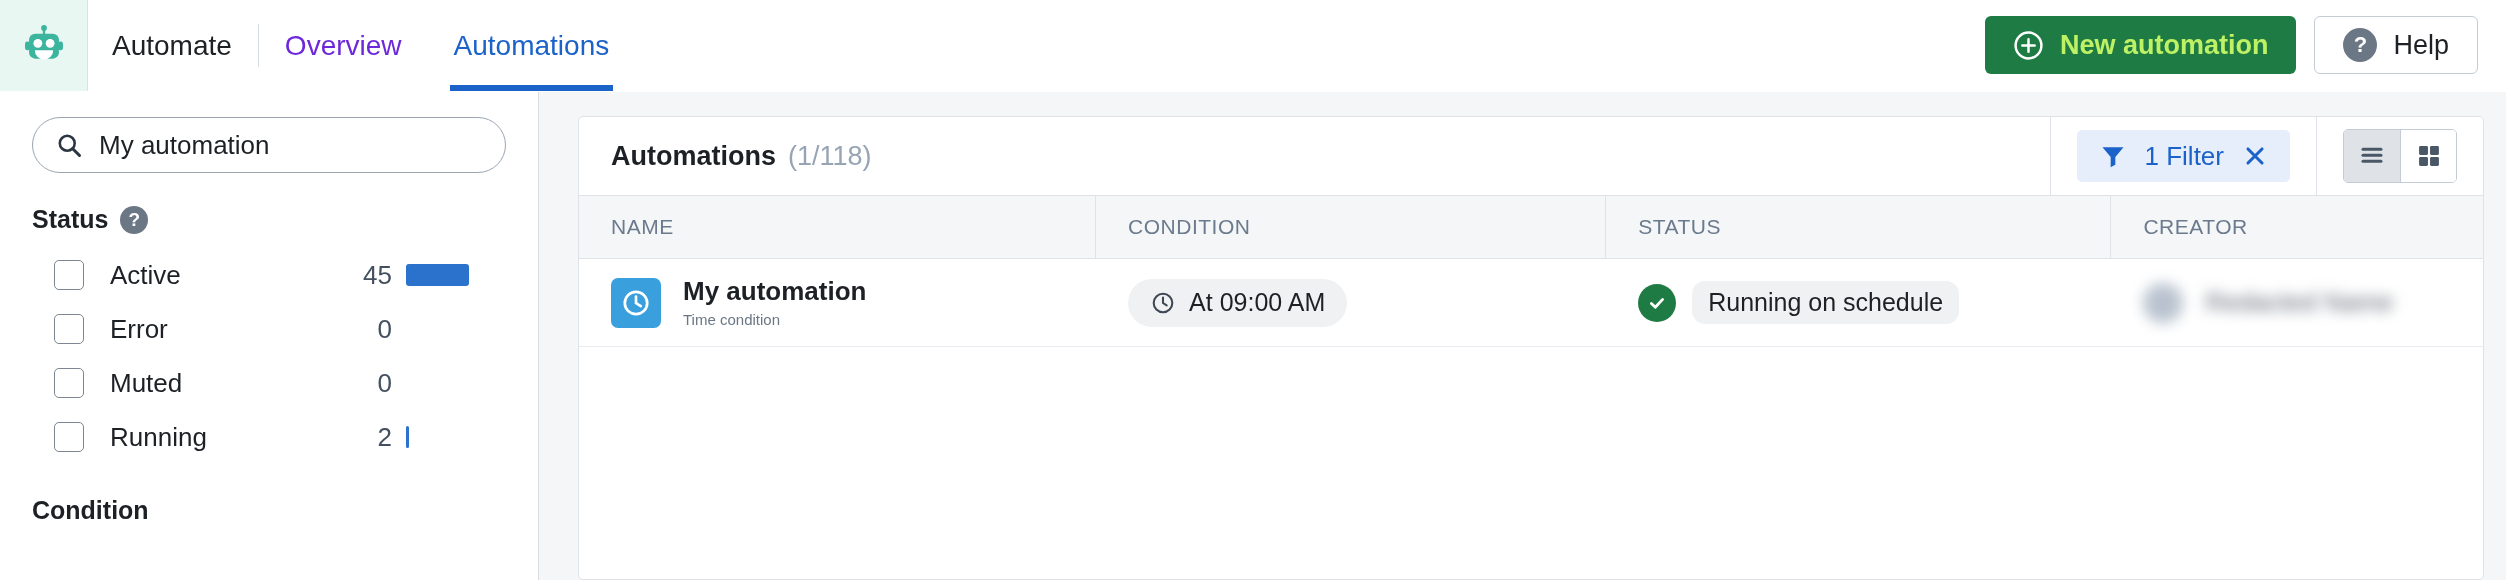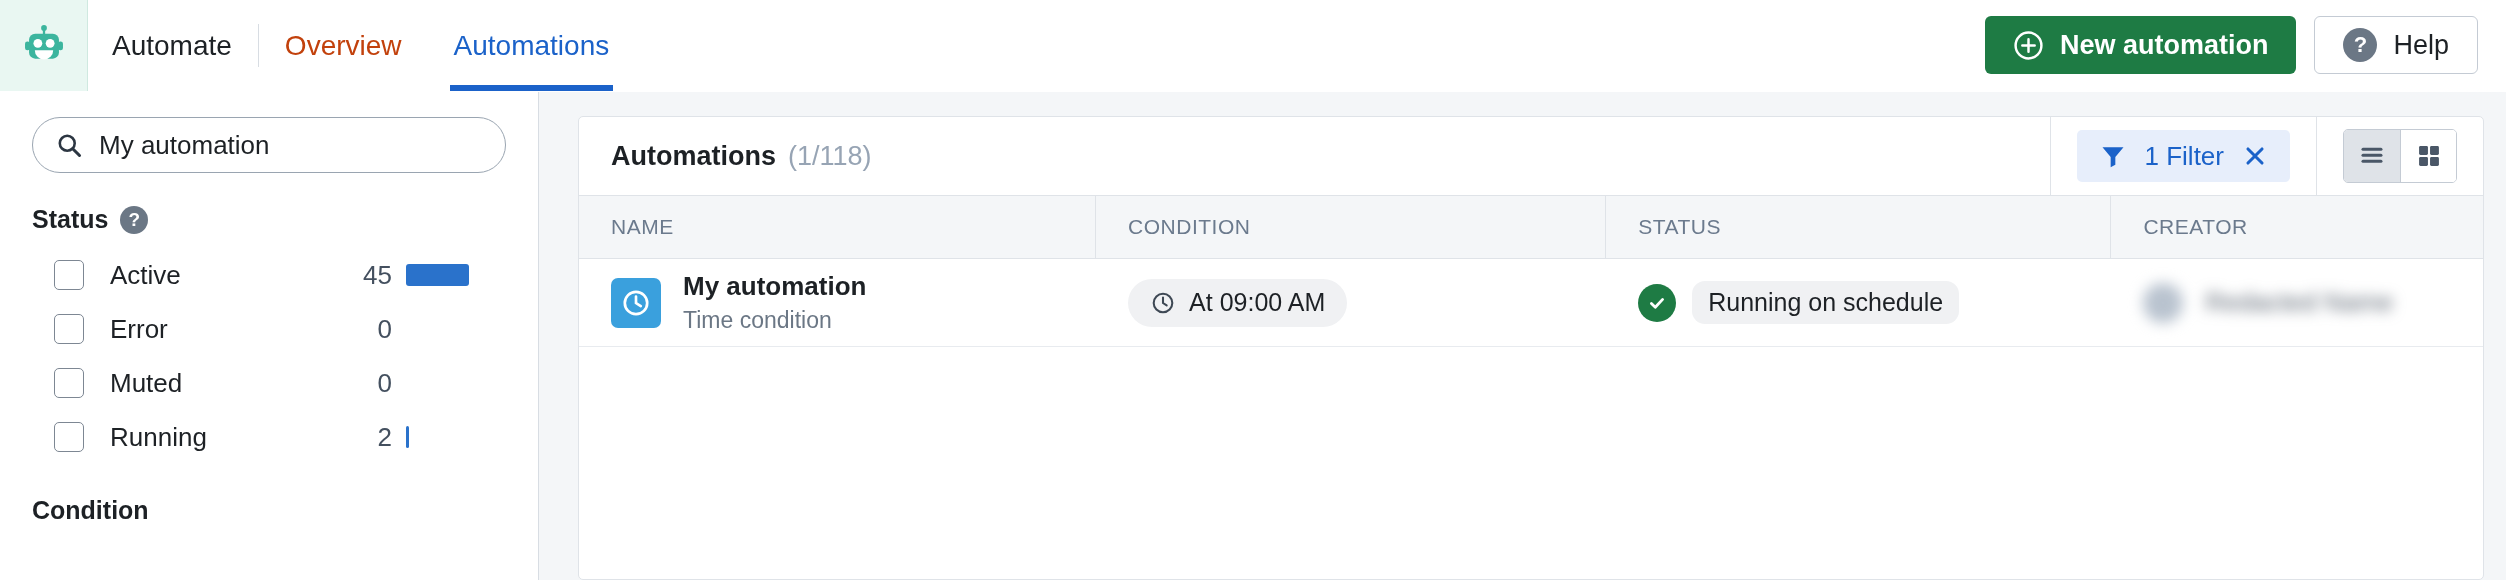--- a/index.html
+++ b/index.html
@@ -50,21 +50,21 @@
     background: #d8dde3;
     margin: 24px 0;
   }
   .tab {
     display: flex;
     align-items: center;
     position: relative;
     height: 91px;
     padding: 0 26px;
     font-size: 28px;
-    color: #c2410c;
+    color: #6d28d9;
     cursor: pointer;
   }
   .tab.active { color: #1b62c9; }
   .tab.active::after {
     content: "";
     position: absolute;
     left: 22px; right: 22px;
     bottom: 0;
     height: 6px;
     background: #1b62c9;
@@ -77,21 +77,21 @@
     align-items: center;
     gap: 18px;
   }
   .btn-new {
     display: flex;
     align-items: center;
     gap: 16px;
     height: 58px;
     padding: 0 28px;
     background: #1e7b44;
-    color: #ffffff;
+    color: #bef264;
     border-radius: 6px;
     font-size: 27px;
     font-weight: bold;
     cursor: pointer;
   }
   .btn-help {
     display: flex;
     align-items: center;
     gap: 16px;
     height: 58px;
@@ -324,21 +324,21 @@
     justify-content: center;
     flex: none;
   }
   .name-wrap { margin-left: 22px; line-height: 1.25; }
   .name-main {
     font-size: 26px;
     font-weight: bold;
     color: #1d2125;
   }
   .name-sub {
-    font-size: 23px;
+    font-size: 15px;
     color: #6b7785;
     margin-top: 4px;
   }
   .cond-pill {
     display: flex;
     align-items: center;
     gap: 13px;
     background: #f0f1f3;
     border-radius: 26px;
     height: 48px;

